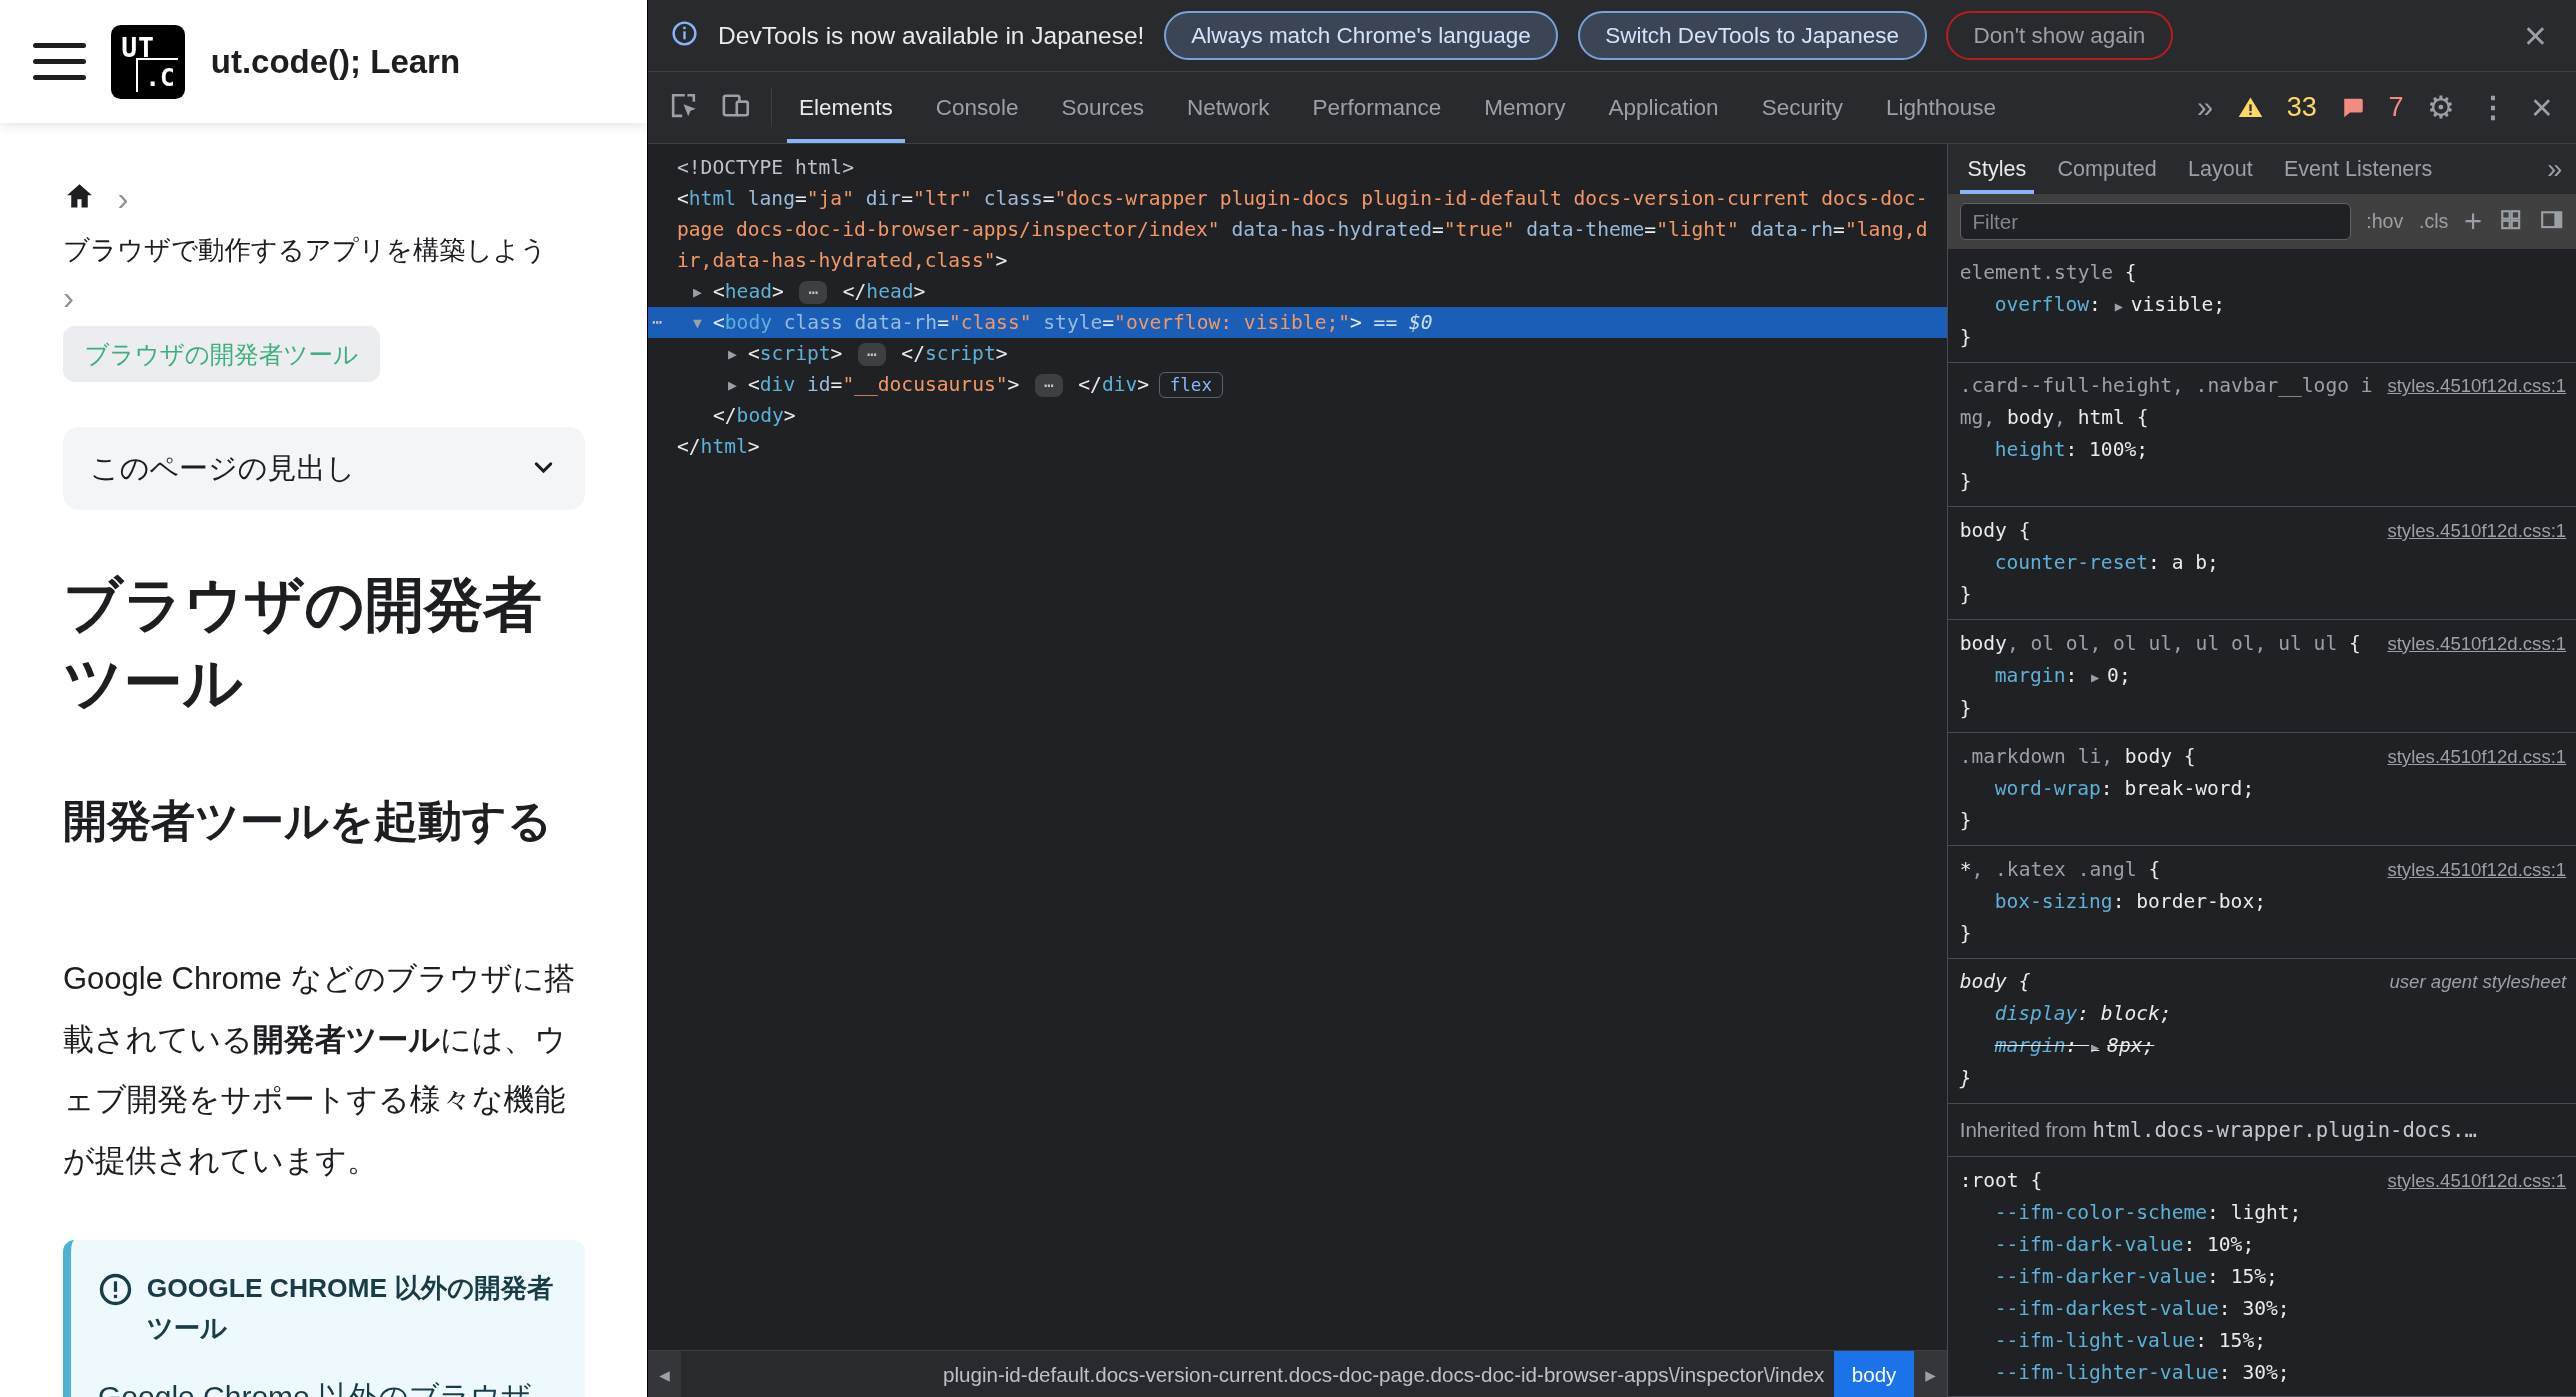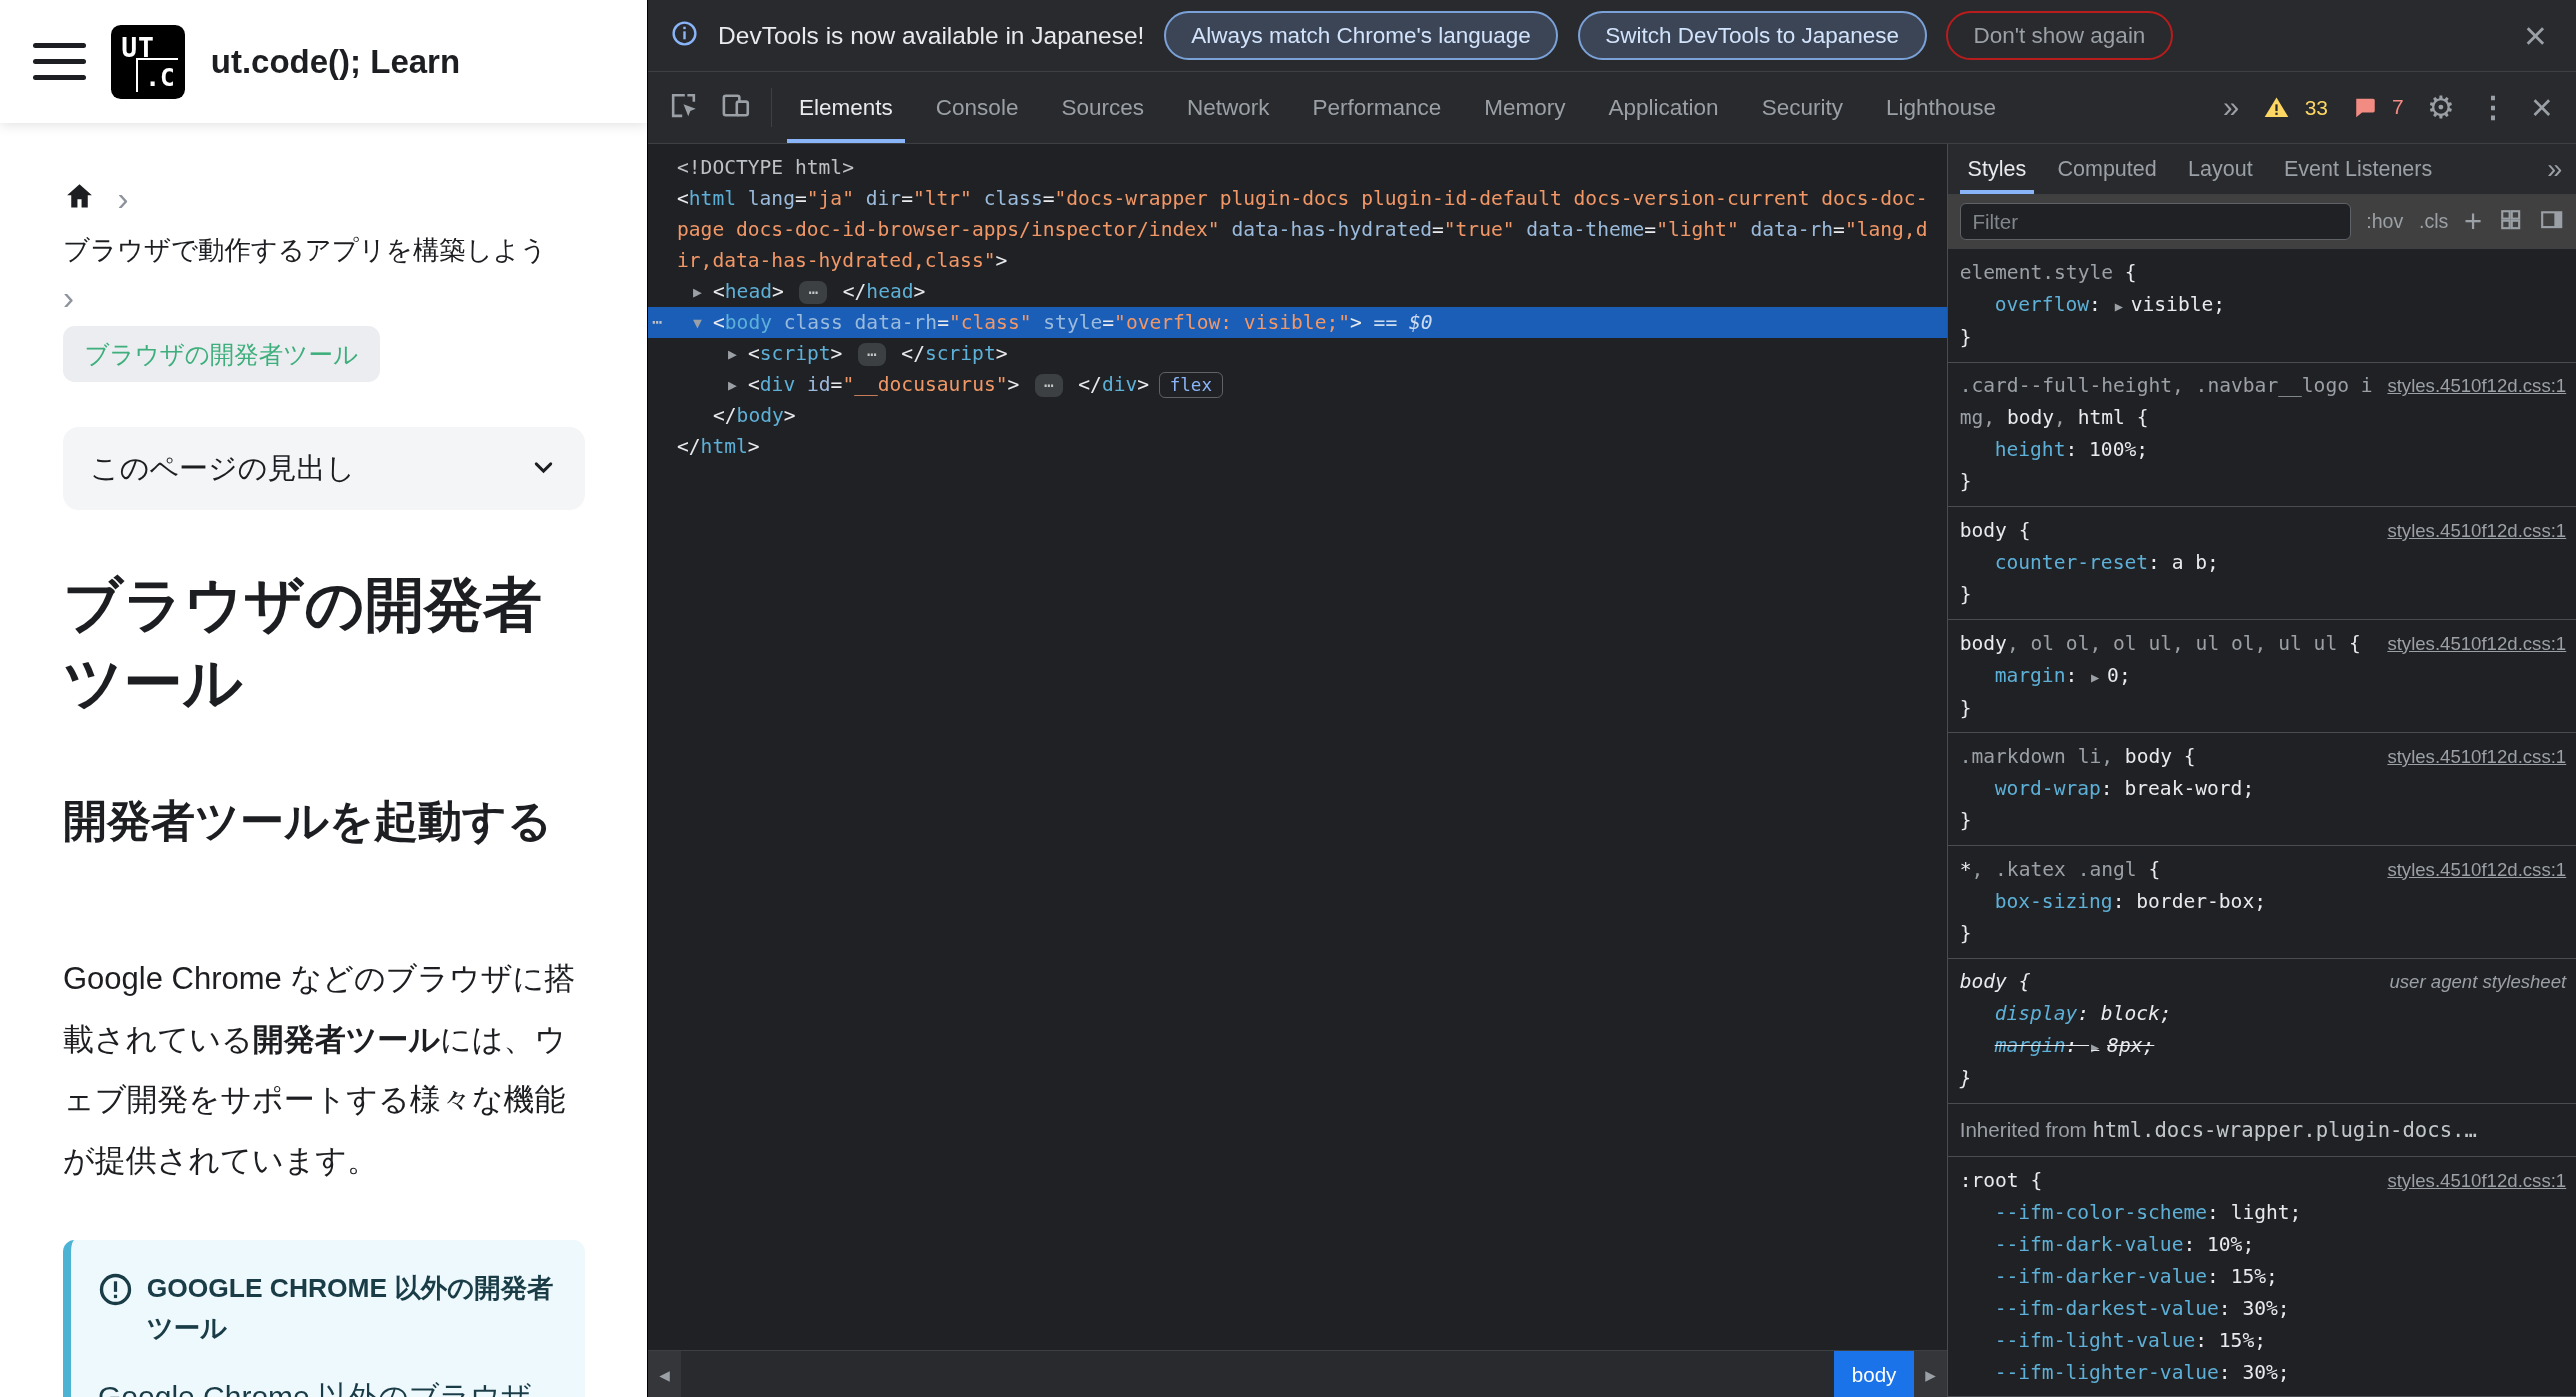--- a/index.html
+++ b/index.html
@@ -46,21 +46,21 @@
 
   .dt-toolbar { height:72px; flex:none; background:#292a2d; border-bottom:1px solid #3c4043; display:flex; align-items:stretch; padding:0 5.9px; }
   .tool-icons { display:flex; align-items:center; gap:21.5px; padding:0 13.7px; }
   .tb-sep { width:1px; background:#3c4043; margin:15.7px 5.9px; }
   .dt-tabbar { display:flex; align-items:stretch; }
   .dt-tab { padding:0 21.5px; display:flex; align-items:center; font-size:22.5px; color:#9aa0a6; cursor:pointer; position:relative; white-space:nowrap; }
   .dt-tab.active { color:#e8eaed; }
   .dt-tab.active::after { content:''; position:absolute; left:9.8px; right:9.8px; bottom:0; height:3.9px; background:#8ab4f8; }
   .tb-right { margin-left:auto; display:flex; align-items:center; gap:23.5px; padding-right:17.6px; }
   .more-chevron { color:#9aa0a6; font-size:29px; cursor:pointer; }
-  .tb-count { display:flex; align-items:center; gap:15px; cursor:pointer; font-size:21px; }
+  .tb-count { display:flex; align-items:center; gap:23px; cursor:pointer; font-size:27px; }
   .tb-count.warn span { color:#fdd663; }
   .tb-count.err span { color:#f28b82; }
   .tb-ico { color:#9aa0a6; font-size:31px; line-height:1; cursor:pointer; }
   .tb-ico.kebab { font-size:29px; font-weight:bold; }
 
   .dt-main { flex:1; min-height:0; display:flex; }
   .dt-left { flex:1; min-width:0; display:flex; flex-direction:column; }
   .dom-tree { flex:1; overflow:hidden; padding-top:7.8px; font-family:"DejaVu Sans Mono", monospace; font-size:19.6px; line-height:31px; }
   .tree-row { position:relative; color:#e8eaed; word-break:break-all; white-space:pre-wrap; padding-right:13.7px; cursor:default; }
   .tree-row.selected { background:#1a5eb8; }
@@ -254,20 +254,21 @@
             <div class="tree-row selected" style="padding-left: 65px;"><span class="gutter-dots">⋯</span><span class="tree-arrow" style="left: 35px;">▼</span><span class="tree-text"><span class="tk-pln">&lt;</span><span class="tk-tag">body</span><span class="tk-pln"> </span><span class="tk-atn">class</span><span class="tk-pln"> </span><span class="tk-atn">data-rh</span><span class="tk-pln">=</span><span class="tk-atv">"class"</span><span class="tk-pln"> </span><span class="tk-atn">style</span><span class="tk-pln">=</span><span class="tk-atv">"overflow: visible;"</span><span class="tk-pln">&gt;</span><span class="tree-note"> == $0</span></span></div>
             <div class="tree-row" style="padding-left: 100px;"><span class="tree-arrow" style="left: 70px;">▶</span><span class="tree-text"><span class="tk-pln">&lt;</span><span class="tk-tag">script</span><span class="tk-pln">&gt; </span><span class="inline-dots">⋯</span><span class="tk-pln"> &lt;/</span><span class="tk-tag">script</span><span class="tk-pln">&gt;</span></span></div>
             <div class="tree-row" style="padding-left: 100px;"><span class="tree-arrow" style="left: 70px;">▶</span><span class="tree-text"><span class="tk-pln">&lt;</span><span class="tk-tag">div</span><span class="tk-pln"> </span><span class="tk-atn">id</span><span class="tk-pln">=</span><span class="tk-atv">"__docusaurus"</span><span class="tk-pln">&gt; </span><span class="inline-dots">⋯</span><span class="tk-pln"> &lt;/</span><span class="tk-tag">div</span><span class="tk-pln">&gt;</span><span class="tree-badge">flex</span></span></div>
             <div class="tree-row" style="padding-left: 65px;"><span class="tree-text"><span class="tk-pln">&lt;/</span><span class="tk-tag">body</span><span class="tk-pln">&gt;</span></span></div>
             <div class="tree-row" style="padding-left: 29px;"><span class="tree-text"><span class="tk-pln">&lt;/</span><span class="tk-tag">html</span><span class="tk-pln">&gt;</span></span></div>
           </div>
         <div class="dt-crumbs">
           <div class="crumb-btn">◀</div>
           <div class="crumb-viewport">
             <div class="crumb-inner">
+              <span class="crumb-path">plugin-id-default.docs-version-current.docs-doc-page.docs-doc-id-browser-apps\/inspector\/index</span>
               <span class="crumb-chip">body</span>
             </div>
           </div>
           <div class="crumb-btn">▶</div>
         </div>
       </div>
 
       <div class="styles-pane">
         <div class="styles-tabs">
           <div class="styles-tabbar">

